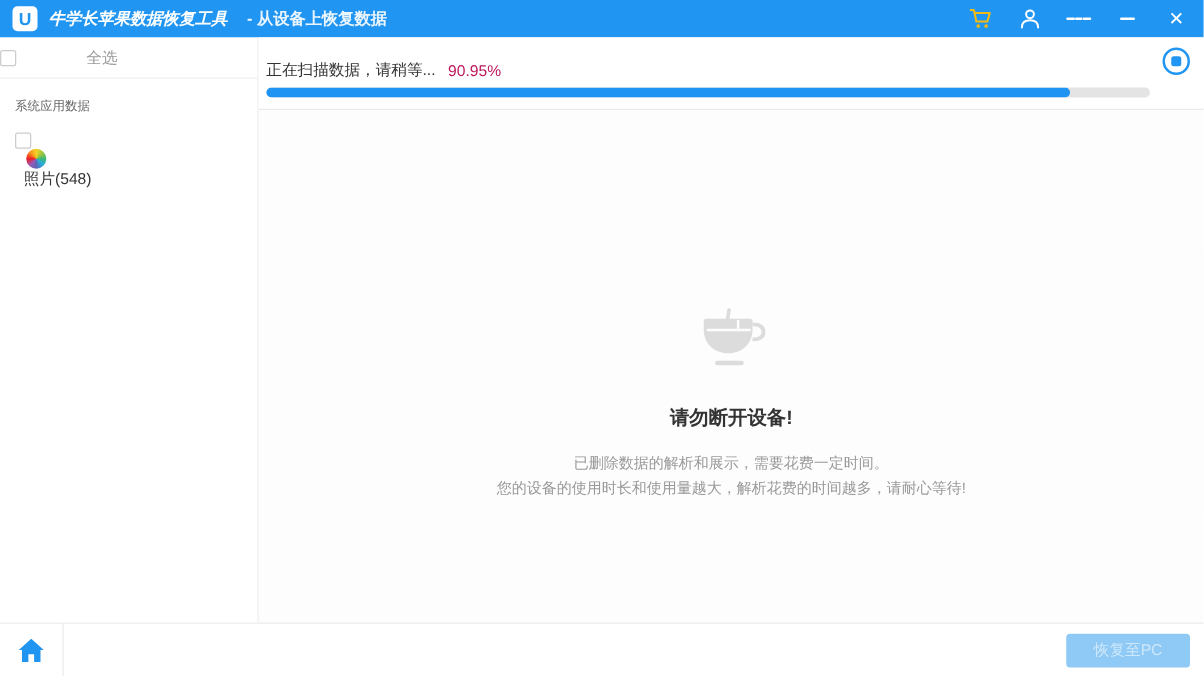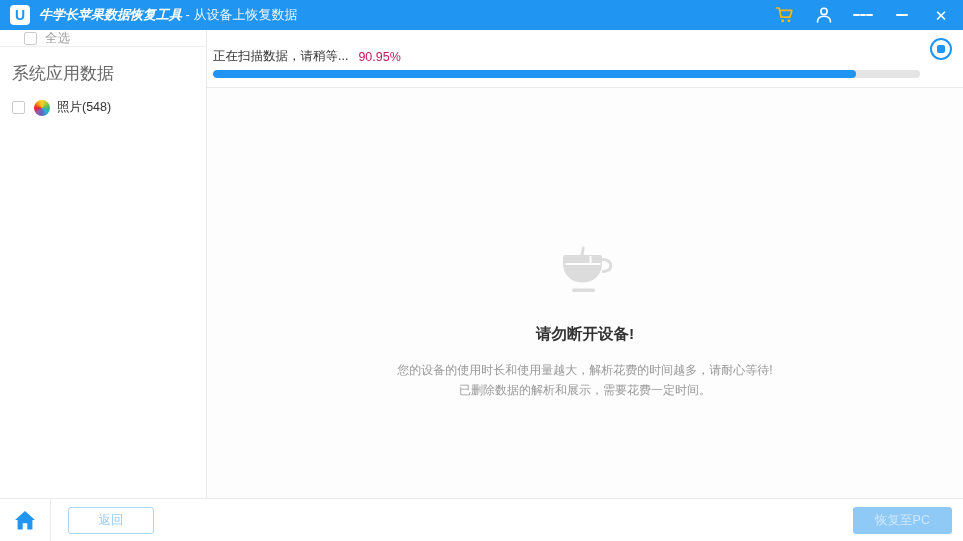--- a/index.html
+++ b/index.html
@@ -16,43 +16,43 @@
     height: 30px; background: #2095f2; display: flex; align-items: center;
     padding: 0 12px 0 10px; flex-shrink: 0;
   }
   .logo {
     width: 20px; height: 20px; background: #fff; border-radius: 4px;
     color: #2095f2; font-weight: bold; font-size: 14px;
     display: flex; align-items: center; justify-content: center; flex-shrink: 0;
   }
   .title-wrap { margin-left: 9px; font-size: 13px; color: #fff; white-space: nowrap; }
   .title-main { font-weight: bold; font-style: italic; }
-  .title-sub { font-weight: normal; color: #eaf5fe; }
+  .title-sub { font-weight: bold; color: #eaf5fe; margin-left: 12px; }
   .titlebar-right { margin-left: auto; display: flex; align-items: center; gap: 19px; }
   .tb-icon { display: flex; align-items: center; justify-content: center; width: 20px; height: 20px; cursor: pointer; }
   .minimize-glyph { width: 12px; height: 2px; background: #fff; border-radius: 1px; display: block; }
   .close-glyph { color: #fff; font-size: 15px; line-height: 1; }
   .menu-glyph span { display: block; width: 14px; height: 2px; background: #fff; border-radius: 1px; margin: 2px 0; }
 
   
   .app-body { flex: 1; display: flex; min-height: 0; }
 
   
   .sidebar { width: 207px; flex-shrink: 0; border-right: 1px solid #ebebeb; background: #fff; }
   .select-all-row {
-    height: 17px; display: flex; align-items: center; padding-left: 24px;
-    border-bottom: 1px solid #efefef; cursor: pointer;
+    height: 33px; display: flex; align-items: center; padding-left: 0;
+    border-bottom: 1px solid #efefef; cursor: pointer; gap: 48px;
   }
   .checkbox {
     width: 13px; height: 13px; border: 1px solid #ccc; border-radius: 2px;
     background: #fff; flex-shrink: 0; display: inline-block;
   }
   .select-all-label { margin-left: 8px; font-size: 12.5px; color: #9a9a9a; }
-  .sidebar-section-title { margin: 15px 0 0 12px; font-size: 17px; color: #666; }
-  .sidebar-item { display: flex; align-items: center; padding-left: 12px; margin-top: 14px; cursor: pointer; }
+  .sidebar-section-title { margin: 15px 0 0 12px; font-size: 10px; color: #666; }
+  .sidebar-item { display: flex; align-items: flex-start; padding-left: 12px; margin-top: 14px; cursor: pointer; flex-direction: column; }
   .photos-icon {
     width: 16px; height: 16px; border-radius: 50%; margin-left: 9px; flex-shrink: 0;
     background: conic-gradient(#f5d327, #a4c639, #3cb878, #29abe2, #5f64b5, #9b59b6, #ed1c24, #f7941e, #f5d327);
   }
   .sidebar-item-label { margin-left: 7px; font-size: 12.5px; color: #333; }
 
   
   .main { flex: 1; display: flex; flex-direction: column; min-width: 0; background: #fdfdfd; }
   .progress-section {
     position: relative; background: #fff; border-bottom: 1px solid #eaeaea;
@@ -168,32 +168,31 @@
             <rect x="24" y="0.5" width="3" height="12" rx="1.5" transform="rotate(9 25.5 6.5)"></rect>
             <path d="M8 9 h35 a2 2 0 0 1 2 2 v6.5 C45 29 36.6 36.5 25.5 36.5 S6 29 6 17.5 V11 a2 2 0 0 1 2 -2 z"></path>
             <rect x="15" y="42.5" width="23" height="3.6" rx="1.8"></rect>
           </g>
           <path d="M45 13.5 c5.8 0 8.8 2.2 8.8 6 s-3 6 -8.8 6" fill="none" stroke="#dcdcdc" stroke-width="3"></path>
           <line x1="8.5" y1="18" x2="43.5" y2="18" stroke="#fdfdfd" stroke-width="2"></line>
           <line x1="33.5" y1="10" x2="33.5" y2="17" stroke="#fdfdfd" stroke-width="2"></line>
         </svg>
         <div class="content-heading">请勿断开设备!</div>
         <div class="content-desc">
+          <div>已删除数据的解析和展示，需要花费一定时间。</div>
           <div>您的设备的使用时长和使用量越大，解析花费的时间越多，请耐心等待!</div>
-          <div>已删除数据的解析和展示，需要花费一定时间。</div>
         </div>
       </div>
     </main>
   </div>
 
   <footer class="footer">
     <button class="home-btn">
       <svg width="20" height="19" viewBox="0 0 20 19" fill="#2095f2">
         <path d="M10 0 L20 9 h-2.6 v9.5 h-5.1 v-6.2 H7.7 v6.2 H2.6 V9 H0 z"></path>
       </svg>
     </button>
     <div class="footer-vdivider"></div>
-    <button class="back-btn">返回</button>
     <div class="footer-spacer"></div>
     <button class="recover-btn">恢复至PC</button>
   </footer>
 
 </div>
 
 </body></html>

